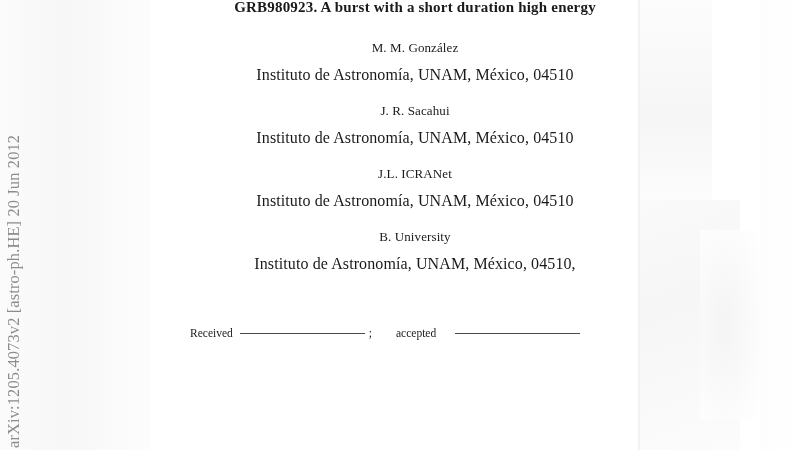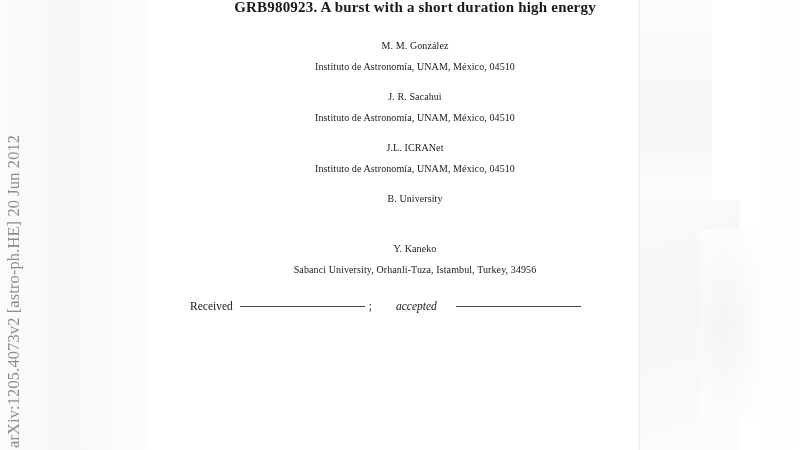--- a/index.html
+++ b/index.html
@@ -95,25 +95,25 @@
     font-weight: bold;
     font-size: 15px;
     line-height: 18.5px;
     letter-spacing: 0.2px;
     margin-top: -2px;
   }
   .title-line { display: block; }
 
   .author-group { text-align: center; }
   .author-name {
-    font-size: 10px;
+    font-size: 13px;
     letter-spacing: 0.1px;
   }
   .author-affil {
-    font-size: 10px;
+    font-size: 16px;
     letter-spacing: 0.1px;
   }
 
   .sp-title-to-authors { height: 23px; }
   .sp-name-to-affil    { height: 10px; }
   .sp-between-authors  { height: 19px; }
   .sp-affil-to-affil   { height: 10px; }
   .sp-authors-to-recv  { height: 25px; }
 
   
@@ -126,21 +126,21 @@
   .rule {
     display: inline-block;
     height: 0;
     border-bottom: 1.6px solid #4a4a4a;
     position: relative;
     top: -3px;
   }
   .rule-received { width: 125px; margin: 0 4px 0 7px; }
   .rule-accepted { width: 125px; margin: 0 0 0 7px; }
   .semicolon { padding-right: 24px; }
-  .accepted-label { padding-right: 12px; font-style: italic; }
+  .accepted-label { padding-right: 12px; }
 </style>
 </head>
 <body>
 
 <div id="page-canvas">
   <div class="tint tint-left"></div>
   <div class="tint tint-right-edge"></div>
   <div class="tint tint-right-a"></div>
   <div class="tint tint-right-b"></div>
   <div class="tint tint-right-c"></div>
@@ -181,30 +181,26 @@
       <div class="author-name">J.L. ICRANet</div>
       <div class="sp-name-to-affil"></div>
       <div class="author-affil">Instituto de Astronomía, UNAM, México, 04510</div>
     </div>
 
     <div class="sp-between-authors"></div>
 
     <div class="author-group">
       <div class="author-name">B. University</div>
       <div class="sp-name-to-affil"></div>
+      <div class="author-affil">Instituto de Astronomía, UNAM, México, 04510,</div>
       <div class="sp-affil-to-affil"></div>
     </div>
 
     <div class="sp-between-authors"></div>
 
-    <div class="author-group">
-      <div class="author-name">Y. Kaneko</div>
-      <div class="sp-name-to-affil"></div>
-      <div class="author-affil">Sabanci University, Orhanli-Tuza, Istambul, Turkey, 34956</div>
-    </div>
 
   </div>
 
   <div class="sp-authors-to-recv"></div>
 
   <div class="received-line">
     <span>Received</span>
     <span class="rule rule-received"></span>
     <span class="semicolon">;</span>
     <span class="accepted-label">accepted</span>

